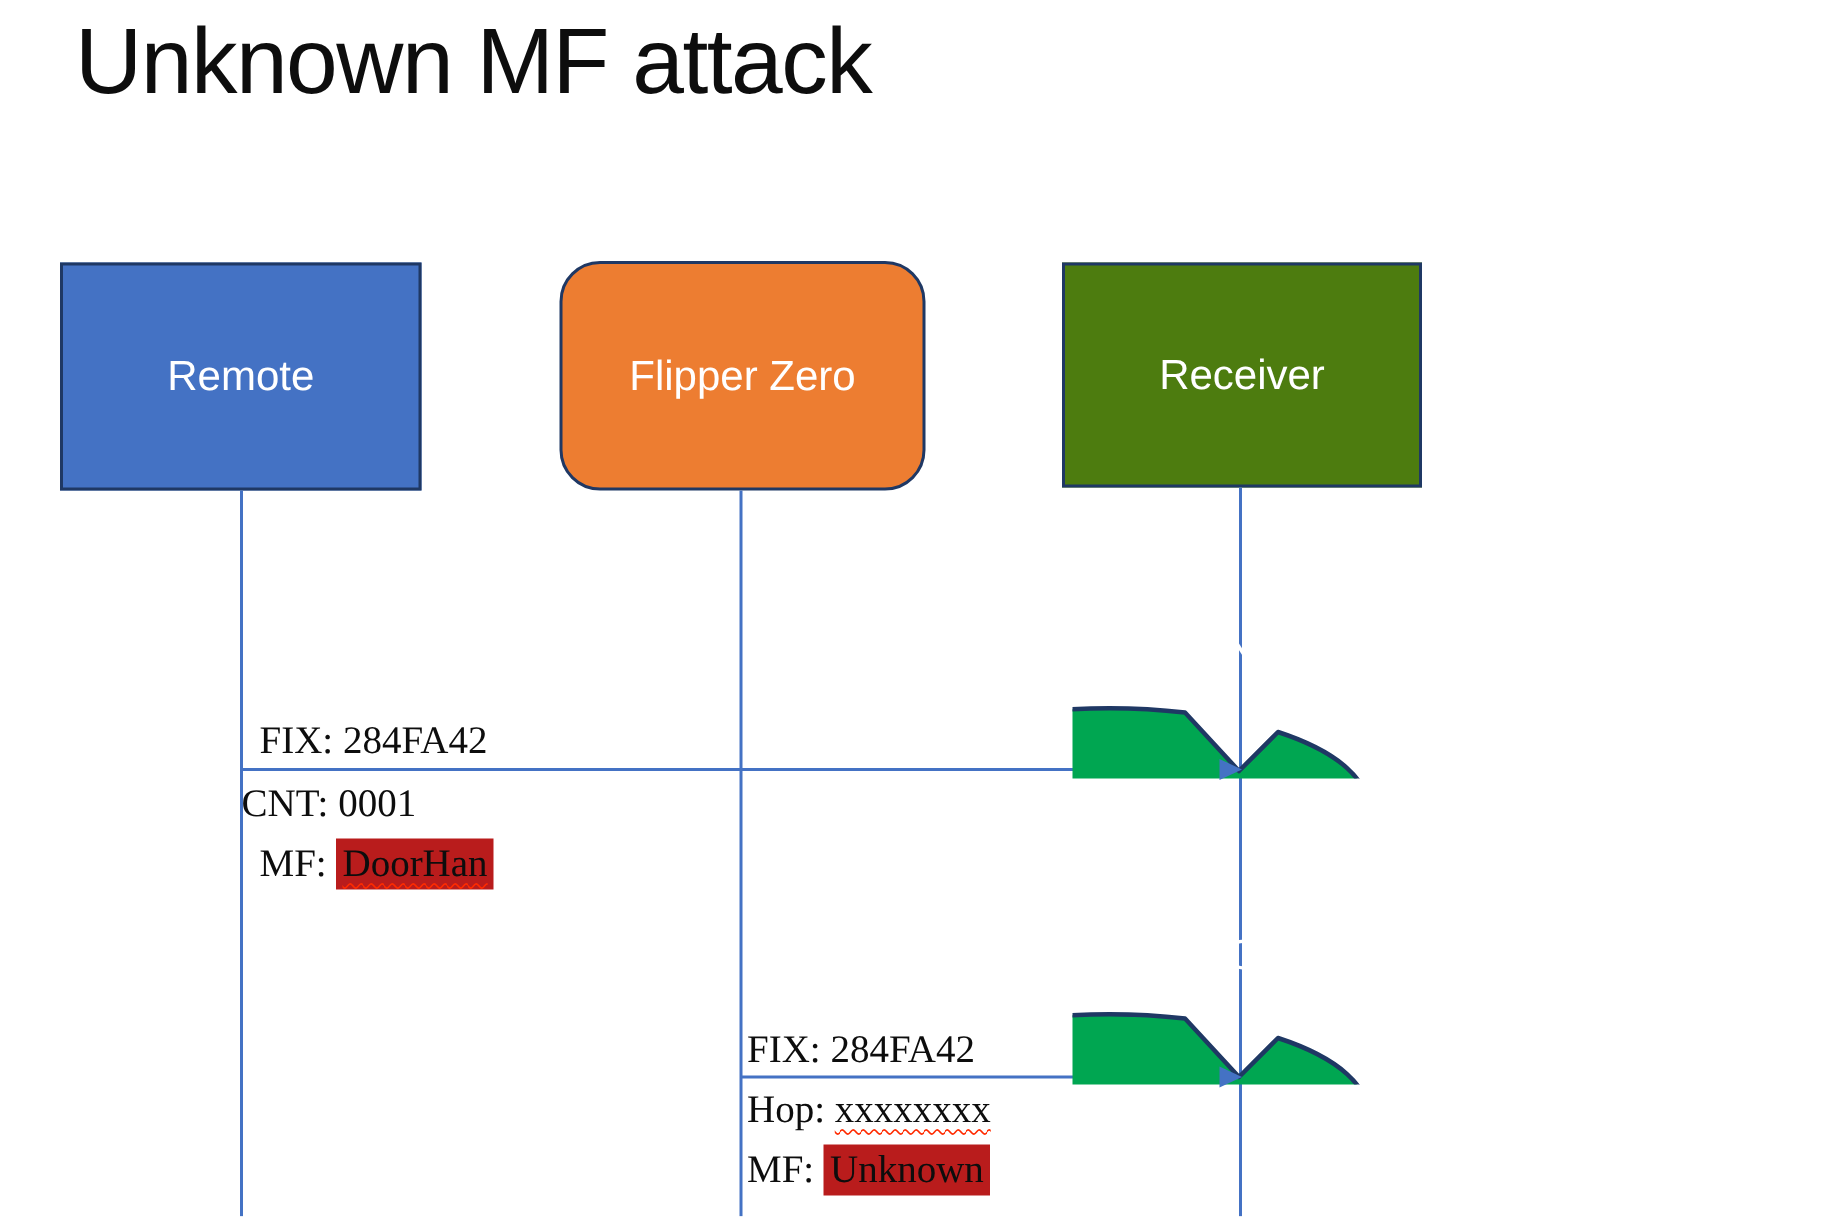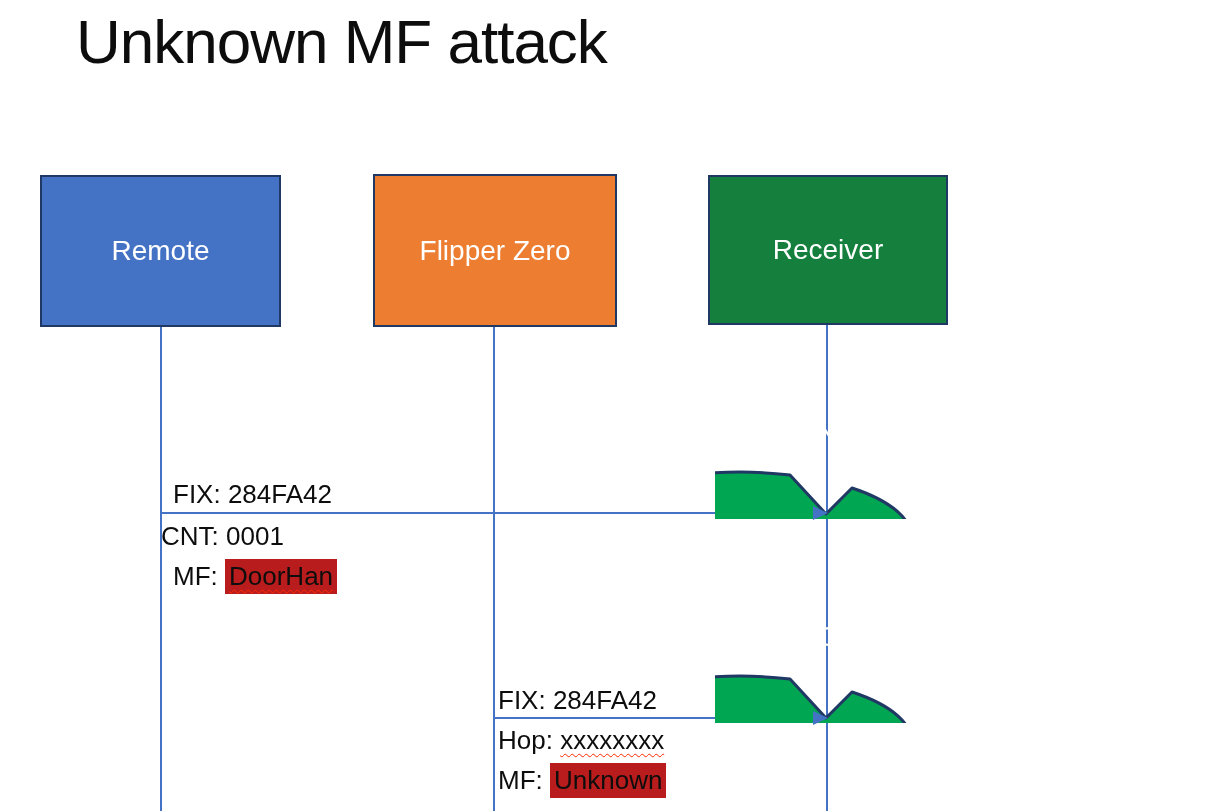--- a/index.html
+++ b/index.html
@@ -9,41 +9,41 @@
   .slide {
     position: relative;
     width: 1216px;
     height: 811px;
     background: #ffffff;
     overflow: hidden;
   }
 
   .title {
     position: absolute;
-    left: 76px;
+    left: 50px;
     top: 6px;
     font-size: 62px;
     font-weight: 300;
     letter-spacing: -1px;
     color: #0d0d0d;
     white-space: nowrap;
   }
 
   .actor-box {
     position: absolute;
     border: 2px solid #1F3864;
     display: flex;
     align-items: center;
     justify-content: center;
     color: #ffffff;
     font-size: 28px;
   }
   .actor-remote   { left: 40px;  top: 175px; width: 241px; height: 152px; background: #4472C4; text-align: right; }
-  .actor-flipper  { left: 373px; top: 174px; width: 244px; height: 153px; background: #ED7D31; }
-  .actor-receiver { left: 708px; top: 175px; width: 240px; height: 150px; background: #15803d; }
+  .actor-flipper  { left: 373px; top: 174px; width: 244px; height: 153px; background: #ED7D31; border-radius: 27px; }
+  .actor-receiver { left: 708px; top: 175px; width: 240px; height: 150px; background: #4d7c0f; }
 
   .lifeline {
     position: absolute;
     width: 2px;
     background: #4472C4;
   }
   .lifeline-remote   { left: 160px; top: 327px; height: 484px; }
   .lifeline-flipper  { left: 493px; top: 327px; height: 484px; }
   .lifeline-receiver { left: 826px; top: 325px; height: 486px; }
 
@@ -66,20 +66,21 @@
   .arrowhead-1 { left: 813px; top: 506px; }
   .arrowhead-2 { left: 813px; top: 711px; }
 
   .msg-label {
     position: absolute;
     font-size: 26px;
     color: #0d0d0d;
     line-height: 40px;
     white-space: nowrap;
     z-index: 3;
+    font-family: Liberation Serif, serif;
   }
   .m1-l1 { left: 173px; top: 474px; }
   .m1-l2 { left: 161px; top: 516px; }
   .m1-l3 { left: 173px; top: 556px; }
   .m2-l1 { left: 498px; top: 680px; }
   .m2-l2 { left: 498px; top: 720px; }
   .m2-l3 { left: 498px; top: 760px; }
 
   .hl {
     background: #b91c1c;

